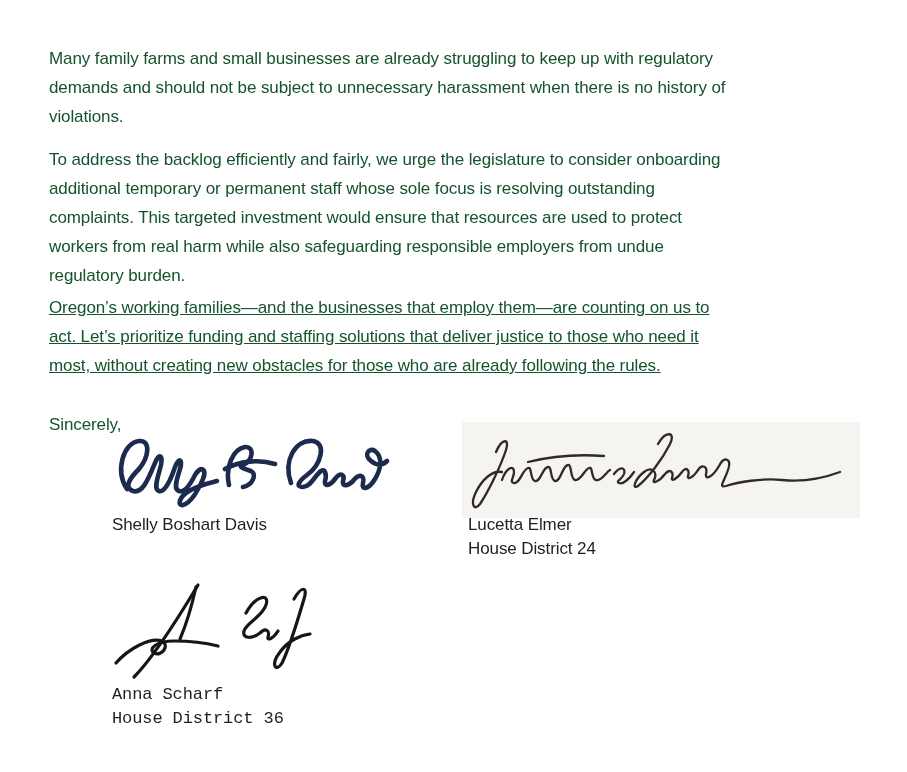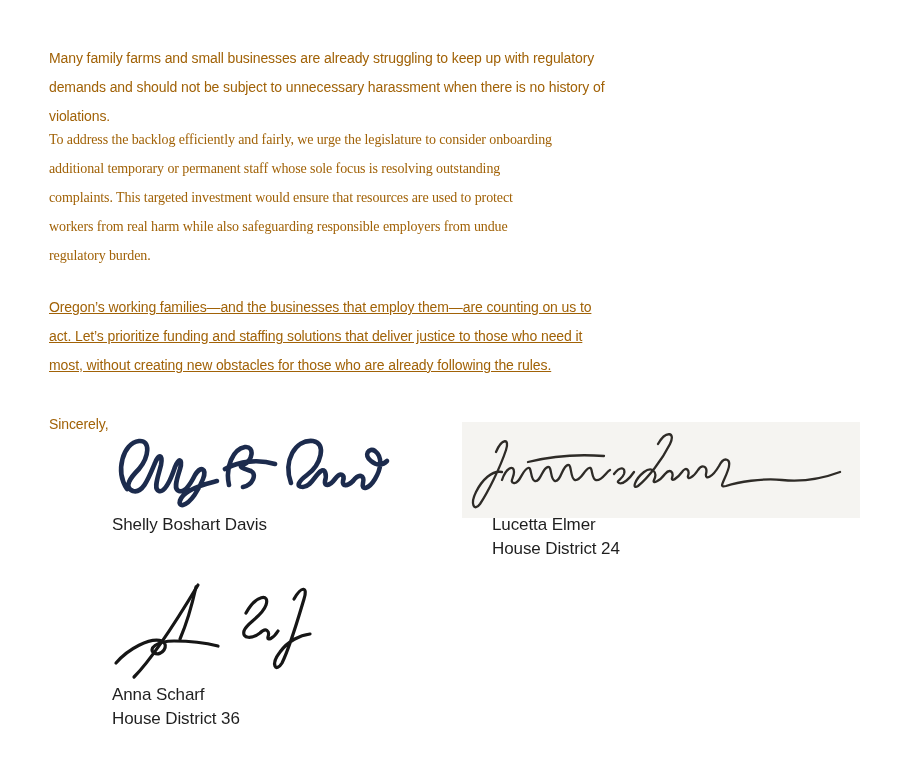--- a/index.html
+++ b/index.html
@@ -7,46 +7,46 @@
     width: 907px; height: 772px;
     background: #ffffff;
     font-family: "Liberation Sans", sans-serif;
     overflow: hidden;
     position: relative;
   }
   .para {
     position: absolute;
     left: 49px;
     width: 840px;
-    font-size: 14px;
+    font-size: 17px;
     line-height: 29px;
     letter-spacing: -0.1px;
-    color: #a16207;
+    color: #14532d;
     white-space: pre-line;
   }
   #p1 { top: 44px; }
-  #p2 { top: 125px; font-family: Liberation Serif, serif; }
+  #p2 { top: 145px; }
   #p3 { top: 293px; text-decoration: underline; }
   #closing { top: 390px; width: 300px; margin-top: 20px; }
 
   .sig-svg { position: absolute; }
   #sig1-svg { left: 113px; top: 431px; }
   #sig2-svg { left: 462px; top: 422px; }
   #sig3-svg { left: 110px; top: 579px; }
 
   .sig-caption {
     position: absolute;
     font-size: 17px;
     line-height: 24px;
     letter-spacing: -0.1px;
     color: #1f1f1f;
   }
   #cap1 { left: 112px; top: 513px; }
-  #cap2 { left: 468px; top: 513px; margin-left: 24px; }
-  #cap3 { left: 112px; top: 683px; }
+  #cap2 { left: 468px; top: 513px; }
+  #cap3 { left: 112px; top: 683px; font-family: Liberation Mono, monospace; }
   .sig-name { display: block; }
   .sig-district { display: block; }
 </style>
 </head>
 <body>
 
 <div class="para" id="p1">Many family farms and small businesses are already struggling to keep up with regulatory
 demands and should not be subject to unnecessary harassment when there is no history of
 violations.</div>
 <div class="para" id="p2">To address the backlog efficiently and fairly, we urge the legislature to consider onboarding

